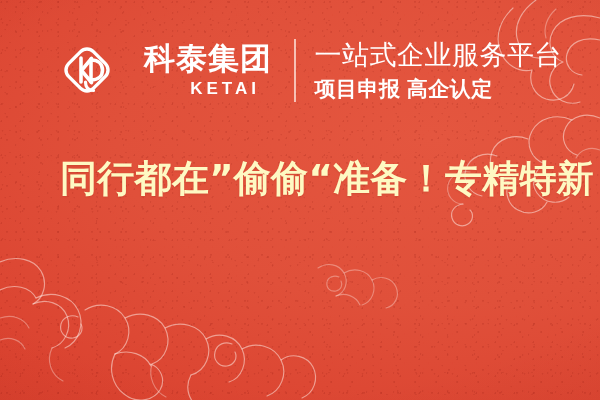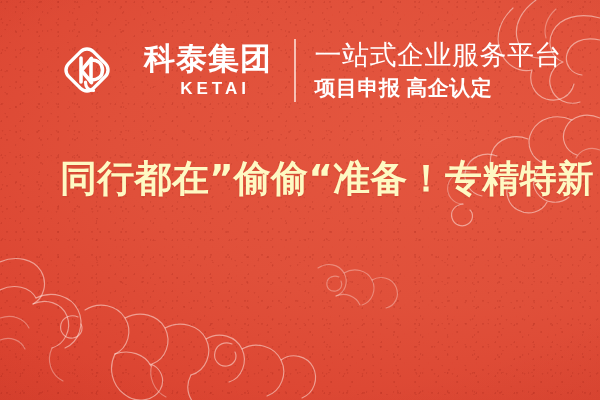--- a/index.html
+++ b/index.html
@@ -96,21 +96,21 @@
     font-size: 31px;
     line-height: 1;
     letter-spacing: 1px;
     color: #fff;
     white-space: nowrap;
   }
   .brand-en-row {
     display: flex;
     align-items: center;
     margin-top: 6px;
-    gap: 22px;
+    gap: 12px;
   }
   .brand-rule {
     flex: 1 1 auto;
     height: 3px;
     background: #fff;
     border-radius: 2px;
   }
   .brand-en {
     font-family: "Liberation Sans", sans-serif;
     font-weight: 700;
@@ -139,21 +139,21 @@
     font-family: "DejaVu Sans", "Liberation Sans", sans-serif;
     font-weight: 400;
     font-size: 27px;
     line-height: 1.12;
     letter-spacing: .5px;
     color: #fff;
     white-space: nowrap;
   }
   .tagline-sub {
     margin-top: 7px;
-    font-family: Liberation Serif, serif;
+    font-family: Liberation Sans, sans-serif;
     font-weight: 700;
     font-size: 21px;
     line-height: 1.1;
     letter-spacing: .5px;
     color: #fff;
     white-space: nowrap;
   }
 
   
   .headline {

